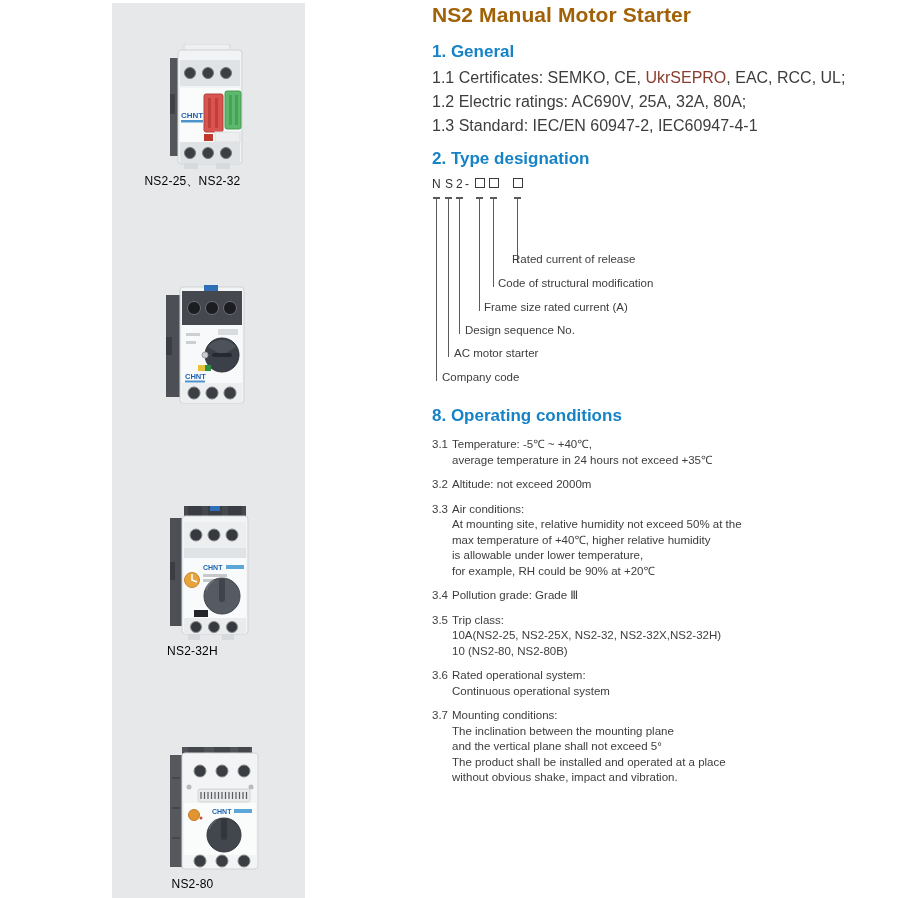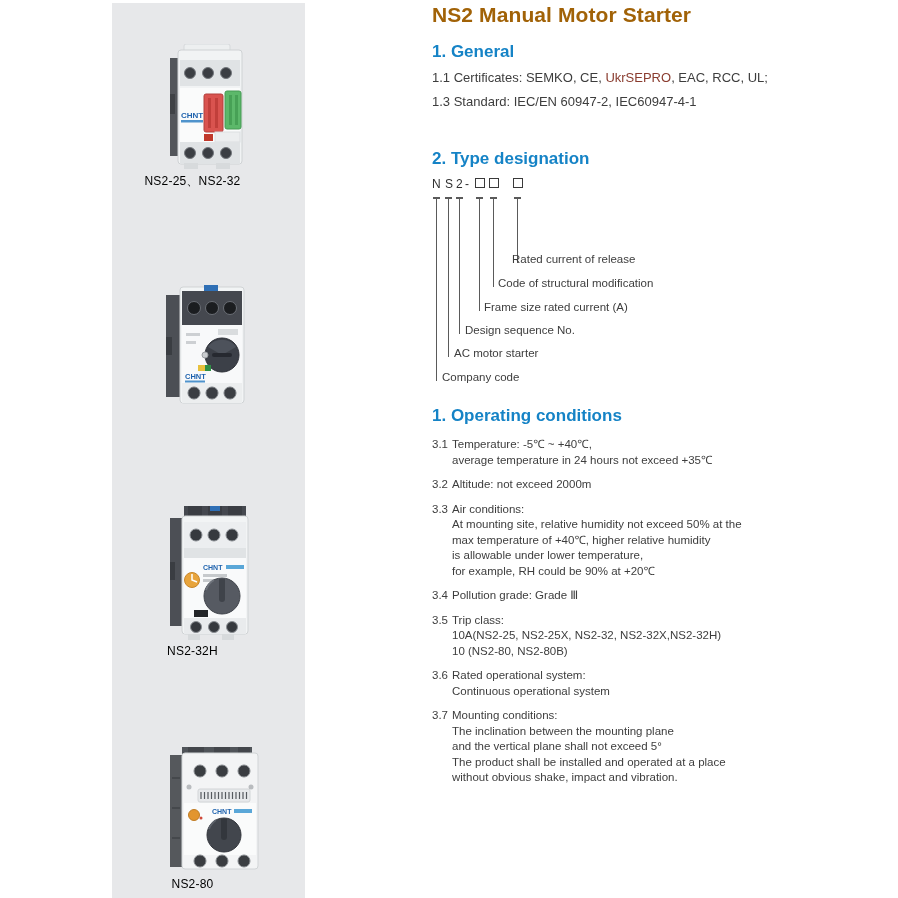--- a/index.html
+++ b/index.html
@@ -27,21 +27,21 @@
     position:absolute; left:0; top:3px; font-size:21px; font-weight:700;
     color:#a16207; letter-spacing:0.1px; white-space:nowrap;
   }
   h2.sec-head {
     font-size:17px; font-weight:700; color:#1583c6; line-height:16px;
     white-space:nowrap;
   }
   .sec { position:absolute; left:0; }
   .sec-general { top:44px; width:466px; }
   .sec-general h2 { margin-bottom:11px; }
-  .sec-general p { font-size:13px; line-height:14px; margin-bottom:10px; white-space:nowrap; }
+  .sec-general p { font-size:16px; line-height:14px; margin-bottom:10px; white-space:nowrap; }
   .hl-red { color:#8a3c2f; }
 
   .sec-typedes { top:151px; width:466px; }
 
   .diagram { position:absolute; left:0px; top:177px; width:320px; height:212px; }
   .code-char { position:absolute; top:0; font-size:12px; color:#2f2f2f; line-height:14px; }
   .sq {
     position:absolute; top:1px; width:10px; height:10px;
     border:1.5px solid #3a3a3a; background:#fff;
   }
@@ -196,20 +196,21 @@
     <div class="caption" style="top:874px;">NS2-80</div>
   </div>
 
   <div class="content">
 
     <h1 class="page-title">NS2 Manual Motor Starter</h1>
 
     <section class="sec sec-general">
       <h2 class="sec-head">1. General</h2>
       <p><span>1.1 Certificates: SEMKO, CE, </span><span class="hl-red">UkrSEPRO</span><span>, EAC, RCC, UL;</span></p>
+      <p>1.2 Electric ratings: AC690V, 25A, 32A, 80A;</p>
       <p>1.3 Standard: IEC/EN 60947-2, IEC60947-4-1</p>
     </section>
 
     <section class="sec sec-typedes">
       <h2 class="sec-head">2. Type designation</h2>
     </section>
 
     <div class="diagram">
       <span class="code-char" style="left:0px;">N</span>
       <span class="code-char" style="left:13px;">S</span>
@@ -235,21 +236,21 @@
 
       <div class="dlabel" style="left:80px; top:76px;">Rated current of release</div>
       <div class="dlabel" style="left:66px; top:100px;">Code of structural modification</div>
       <div class="dlabel" style="left:52px; top:124px;">Frame size rated current (A)</div>
       <div class="dlabel" style="left:33px; top:147px;">Design sequence No.</div>
       <div class="dlabel" style="left:22px; top:170px;">AC motor starter</div>
       <div class="dlabel" style="left:10px; top:194px;">Company code</div>
     </div>
 
     <section class="sec sec-operating">
-      <h2 class="sec-head">1. Operating conditions</h2>
+      <h2 class="sec-head">8. Operating conditions</h2>
 
       <div class="op-item">
         <div class="op-line"><span class="op-num">3.1</span><span>Temperature: -5℃ ~ +40℃,</span></div>
         <div class="op-line cont">average temperature in 24 hours not exceed +35℃</div>
       </div>
 
       <div class="op-item">
         <div class="op-line"><span class="op-num">3.2</span><span>Altitude: not exceed 2000m</span></div>
       </div>
 

